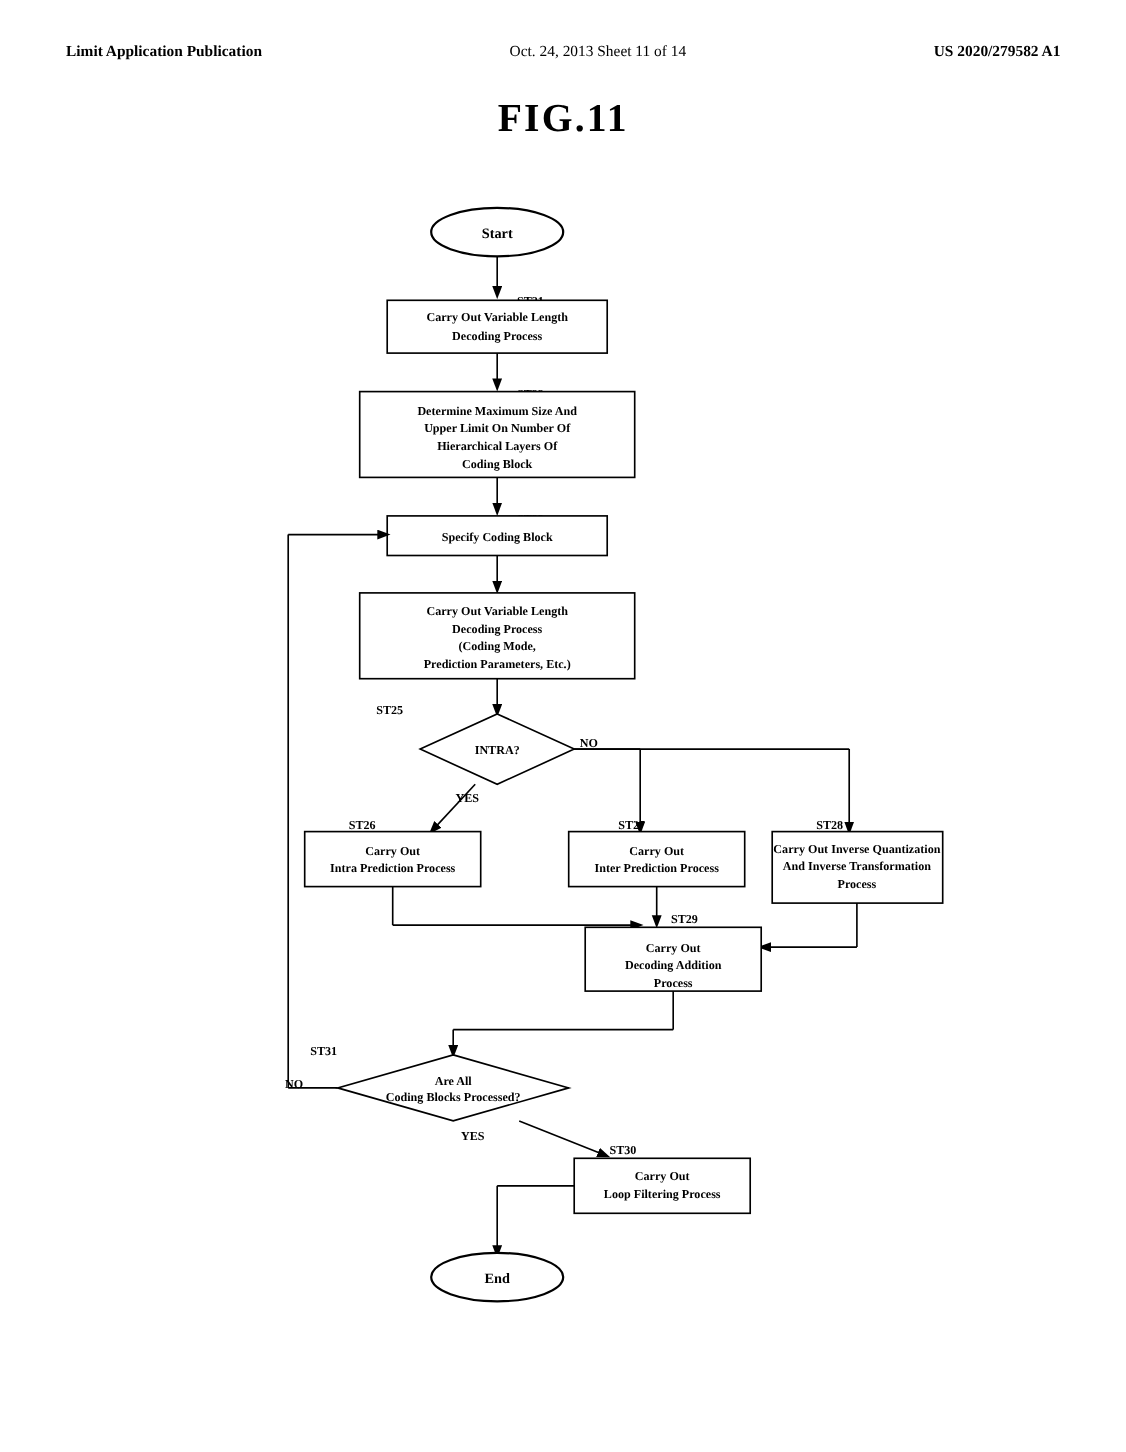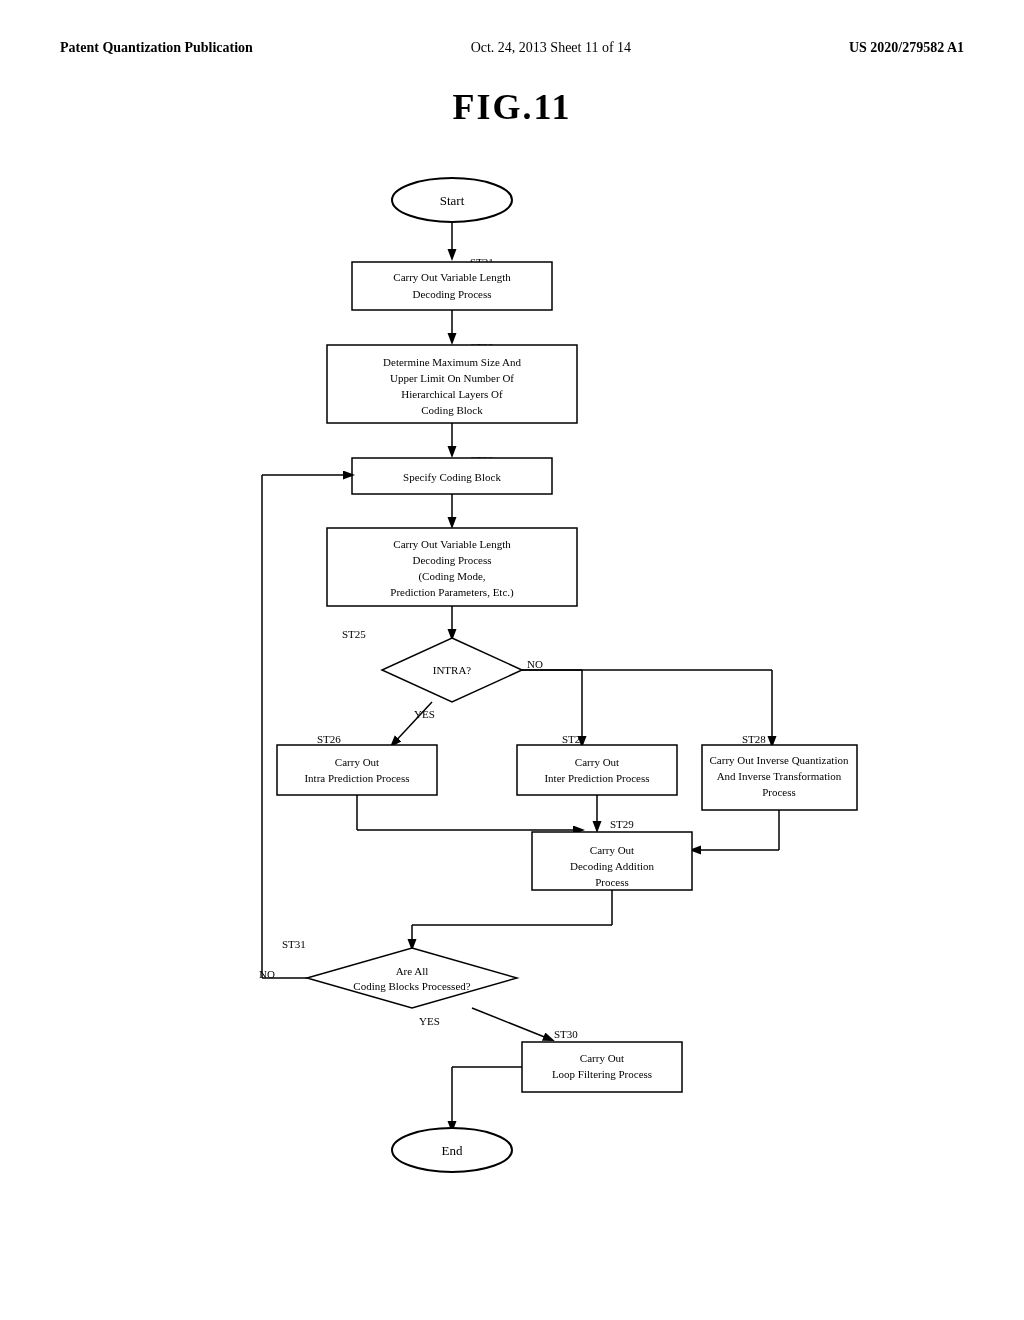--- a/index.html
+++ b/index.html
@@ -37,47 +37,48 @@
     }
 
     .header-right {
       font-weight: bold;
     }
 
     .fig-title {
       text-align: center;
       font-size: 36px;
       font-weight: bold;
-      margin-bottom: 32px;
+      margin-bottom: 43px;
       letter-spacing: 2px;
     }
 
     .flowchart-container {
       position: relative;
       width: 700px;
       margin: 0 auto;
       min-height: 1100px;
+      font-weight: bold;
     }
 
     
     .flowchart-svg {
       position: absolute;
       top: 0;
       left: 0;
       width: 100%;
       height: 100%;
       pointer-events: none;
     }
   </style>
 </head>
 <body>
 
 <div class="page">
   <div class="header">
-    <div class="header-left">Patent Quantization Publication</div>
+    <div class="header-left">Limit Application Publication</div>
     <div class="header-center">Oct. 24, 2013   Sheet 11 of 14</div>
     <div class="header-right">US 2020/279582 A1</div>
   </div>
 
   <div class="fig-title">FIG.11</div>
 
   <div class="flowchart-container">
     <svg class="flowchart-svg" viewBox="0 0 700 1080" xmlns="http://www.w3.org/2000/svg">
 
       <ellipse cx="290" cy="30" rx="60" ry="22" fill="white" stroke="black" stroke-width="2"></ellipse>

